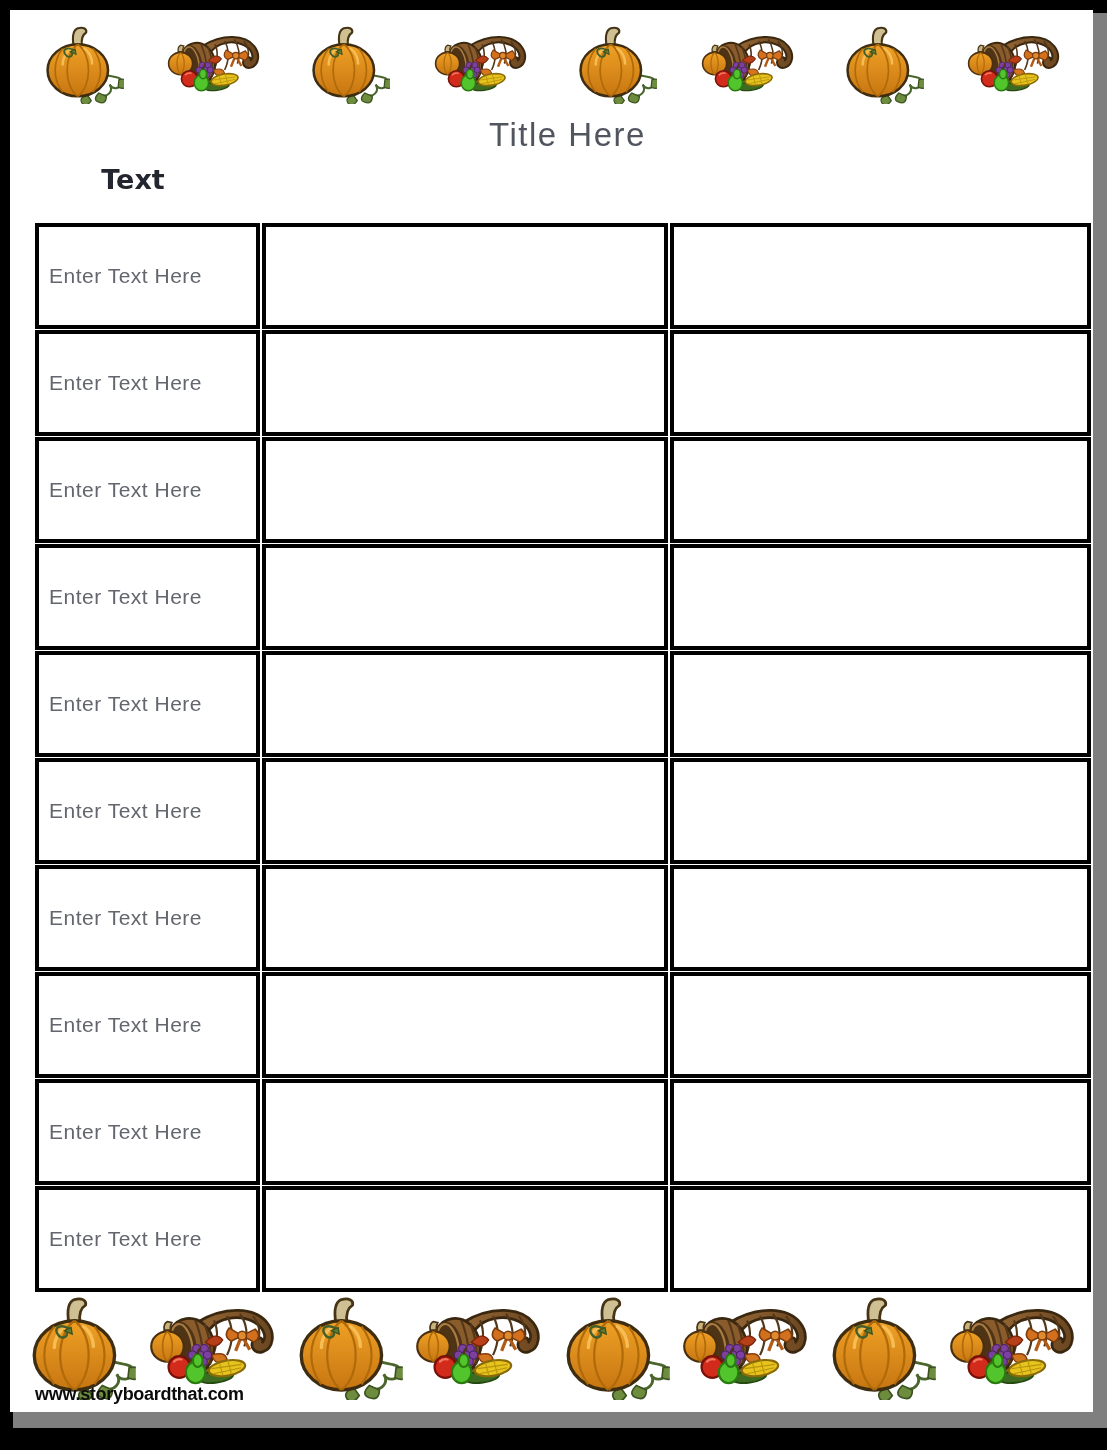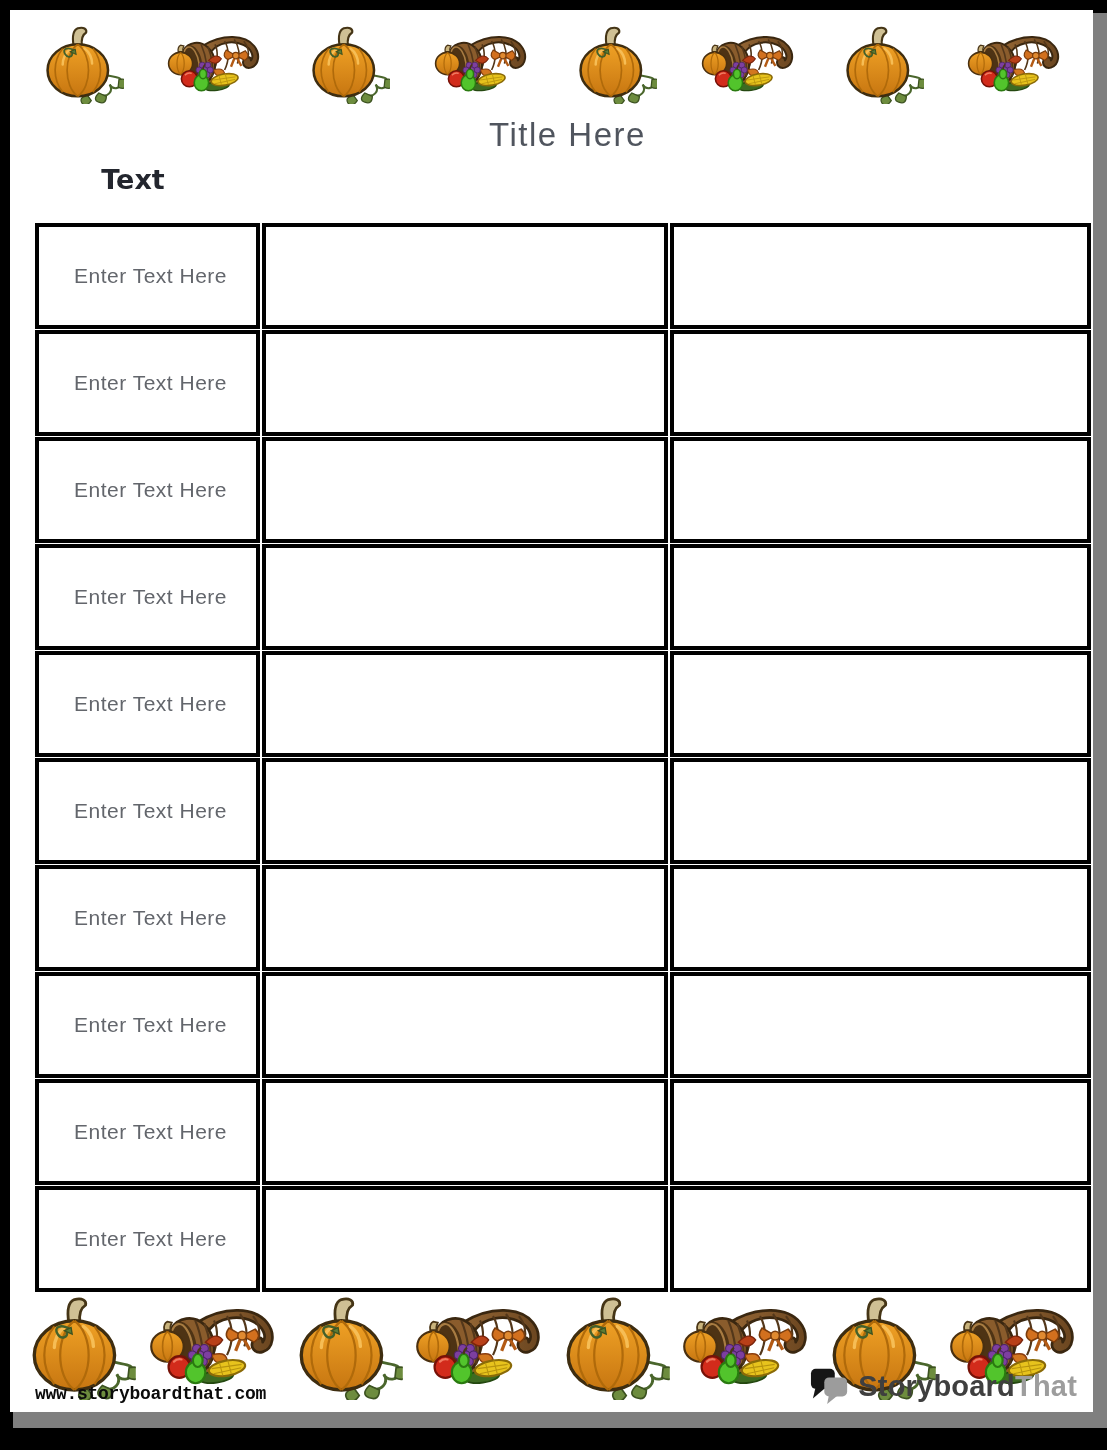--- a/index.html
+++ b/index.html
@@ -30,26 +30,26 @@
   }
   .h-word{width:196px;text-align:center;}
   .h-definition{width:422px;text-align:center;}
   .h-example{width:437px;text-align:center;}
 
   .vocab-table{position:absolute;top:212px;left:23px;border-collapse:separate;border-spacing:2px 1px;table-layout:fixed;}
   .cell{
     border:4px solid #000;background:#fff;height:106px;box-sizing:border-box;
     vertical-align:middle;padding:0 4px 0 10px;font-size:21px;color:#63666c;letter-spacing:.5px;
   }
-  .col-word{width:230px;text-align:center;}
+  .col-word{width:230px;}
   .col-definition{width:419px;}
   .col-example{width:434px;}
 
   .website{
-    position:absolute;left:25px;top:1374px;font-family:Liberation Mono, monospace;
+    position:absolute;left:25px;top:1374px;font-family:Liberation Sans, sans-serif;
     font-weight:700;font-size:18px;color:#0b0b0b;letter-spacing:-.3px;
   }
   .logo{position:absolute;right:16px;top:1356px;display:flex;align-items:center;gap:7px;}
   .logo svg{width:42px;height:40px;}
   .logo-text{font-size:29px;font-weight:600;letter-spacing:.2px;white-space:nowrap;}
   .defs-holder{position:absolute;width:0;height:0;overflow:hidden;}
 </style>
 </head>
 <body>
 
@@ -277,24 +277,16 @@
       </span>
       <span class="deco-slot">
         <svg class="deco-cornucopia" viewBox="0 0 120 85">
           <use href="#sym-cornucopia"></use>
         </svg>
       </span>
     </div>
 
   <div class="website">www.storyboardthat.com</div>
 
-  <div class="logo">
-    <svg viewBox="0 0 44 42">
-        <use href="#sym-logo-bubbles"></use>
-      </svg>
-    <span class="logo-text">
-      <span class="logo-storyboard" style="color:#3f3f3f">Storyboard</span><span class="logo-that" style="color:#9d9d9d">That</span>
-    </span>
-  </div>
 </div>
 
 <div class="shadow-right"></div>
 <div class="shadow-bottom"></div>
 
 </body></html>

